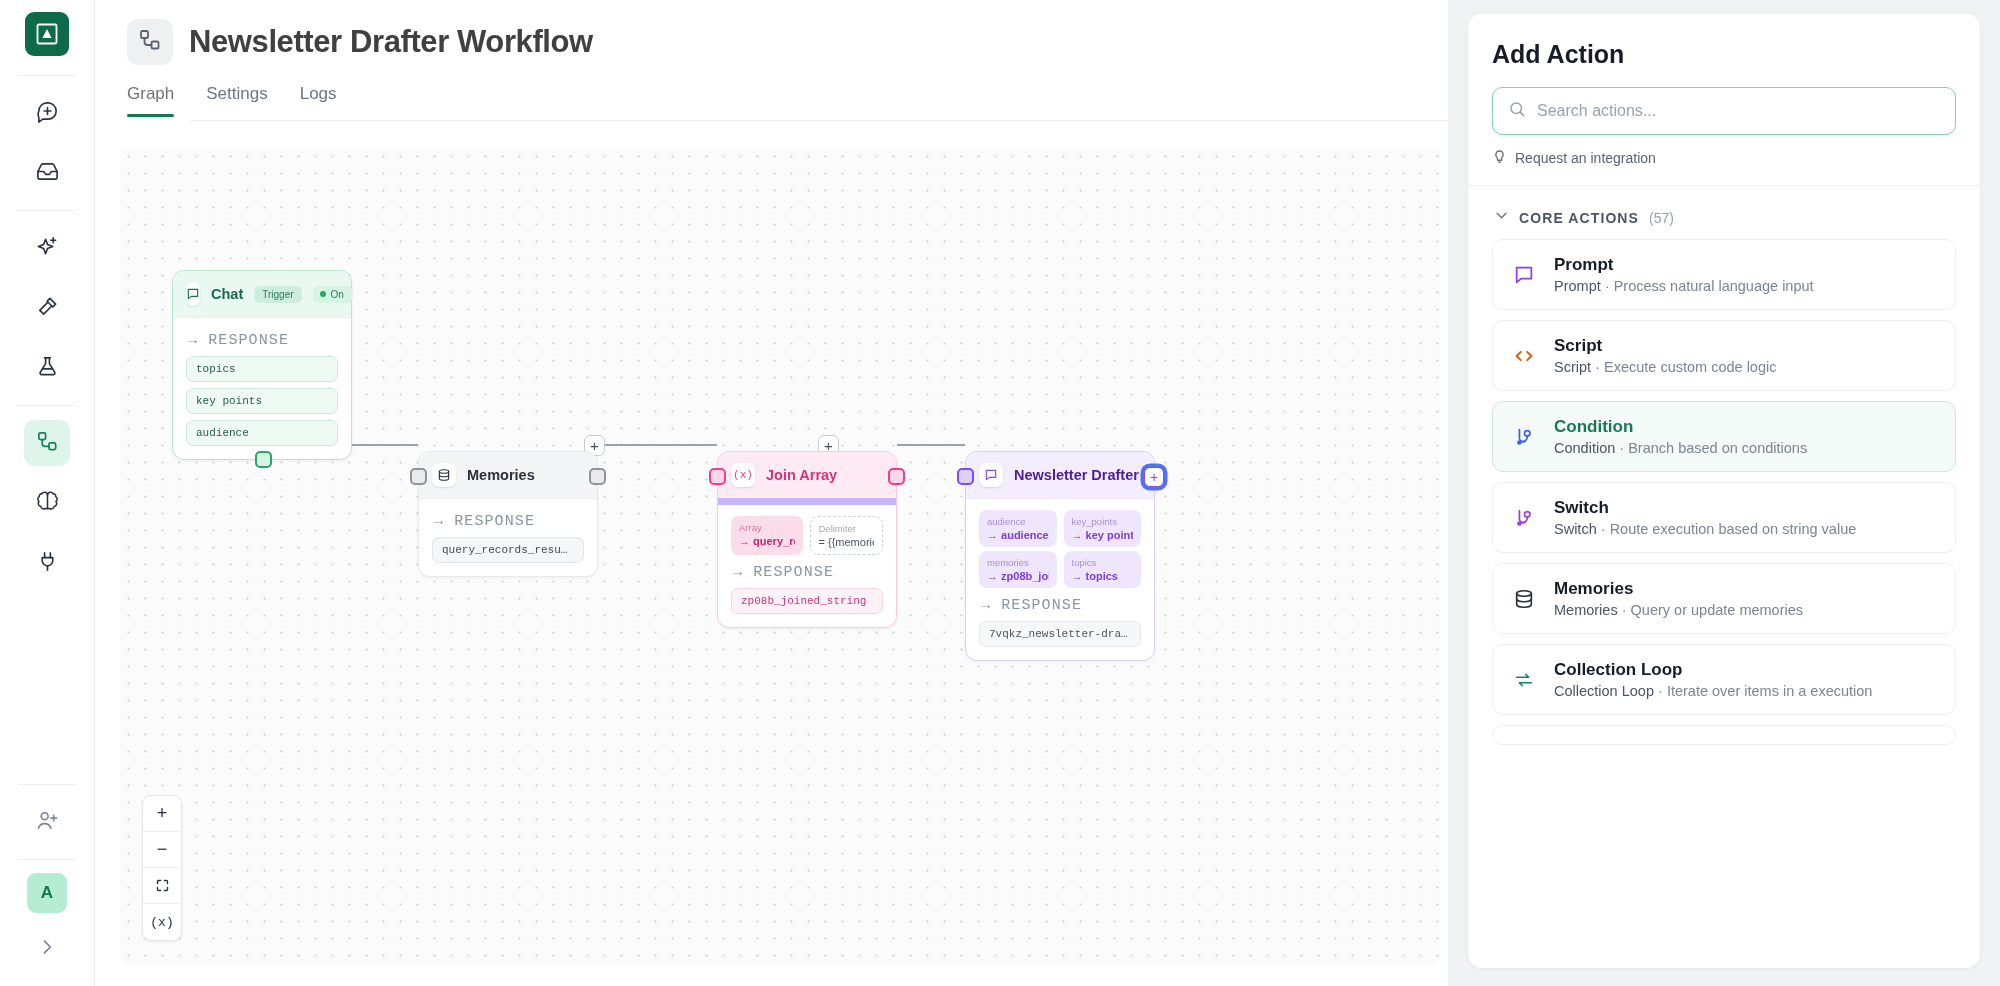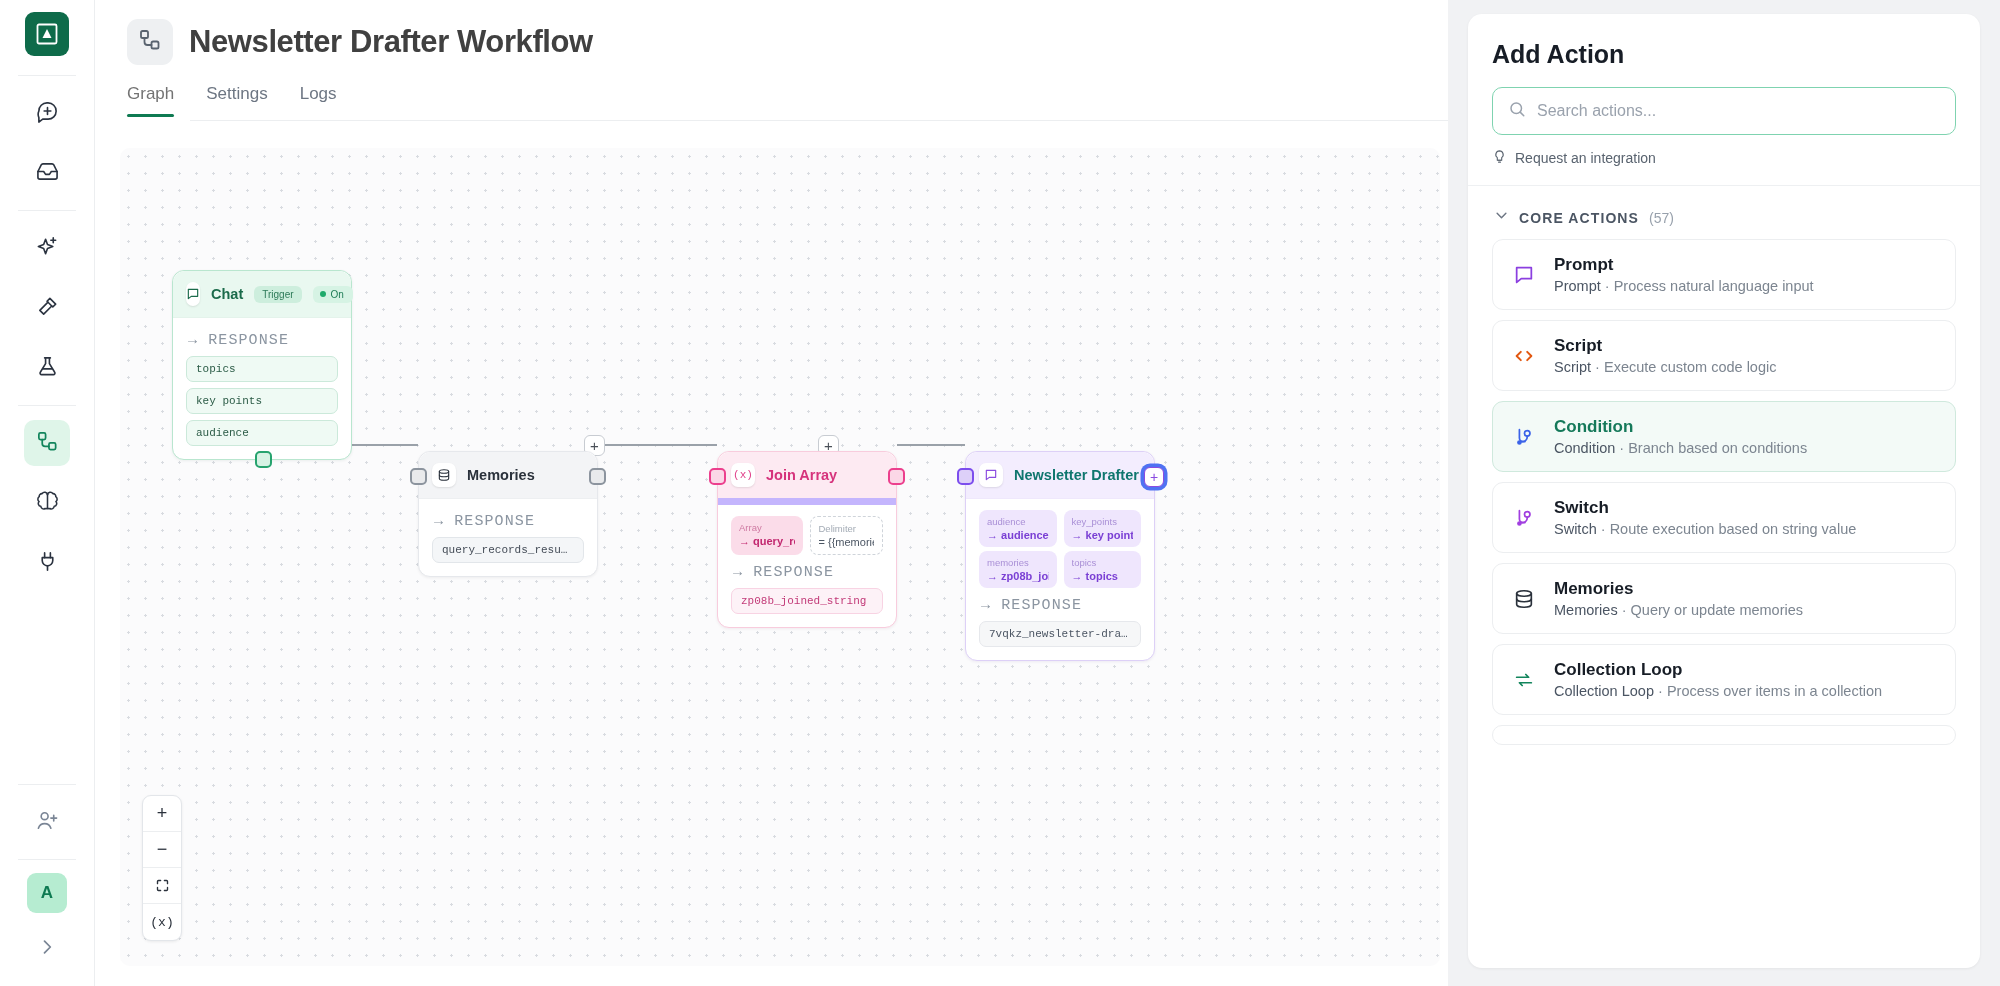--- a/index.html
+++ b/index.html
@@ -160,21 +160,21 @@
   .fld.pink { background: #fbdce9; }
   .fld.pink .fld-k { color: #cf7ba3; }
   .fld.pink .fld-v { color: #c2276f; }
   .fld.dash { background: #fff; border: 1px dashed #cfd4da; }
   .fld.dash .fld-k { color: #a3abb5; }
   .fld.dash .fld-v { color: #4b5563; font-weight: normal; }
 
   
   .n-draft { left: 845px; top: 303px; width: 190px; border: 1px solid #ddd0f7; box-shadow: 0 1px 3px rgba(60,20,120,.07); }
   .n-draft .node-head { background: #f3edfe; }
-  .n-draft .node-name { color: #0f766e; }
+  .n-draft .node-name { color: #4c1d95; }
   .n-draft .node-ico { color: #8b4ce0; }
   .n-draft .node-body { border-top: 1px solid #efe8fc; }
   .n-draft .resp-pill { background: #f6f7f8; border: 1px solid #e6e8ec; color: #4b5563; }
   .fld.purp { background: #efe6fd; }
   .fld.purp .fld-k { color: #a98fd6; }
   .fld.purp .fld-v { color: #7a3fd4; }
 
   
   .handle {
     position: absolute; width: 17px; height: 17px; border-radius: 5px;
@@ -651,21 +651,21 @@
           </div>
 
           <div class="act">
             <div class="act-ico">
               <svg width="22" height="22" viewBox="0 0 24 24" fill="none" stroke="#12855c" stroke-width="1.9" stroke-linecap="round" stroke-linejoin="round">
                 <path d="M4 9h13l-3-3M20 15H7l3 3"></path>
               </svg>
             </div>
             <div>
               <div class="act-name">Collection Loop</div>
-              <div class="act-desc"><b>Collection Loop</b> <span>·</span> <span>Process over items in a collection</span></div>
+              <div class="act-desc"><b>Collection Loop</b> <span>·</span> <span>Iterate over items in a execution</span></div>
             </div>
           </div>
 
           <div class="act" style="height:20px; padding:0; overflow:hidden;"></div>
         </div>
 
       </div>
     </div>
 
   </div>

